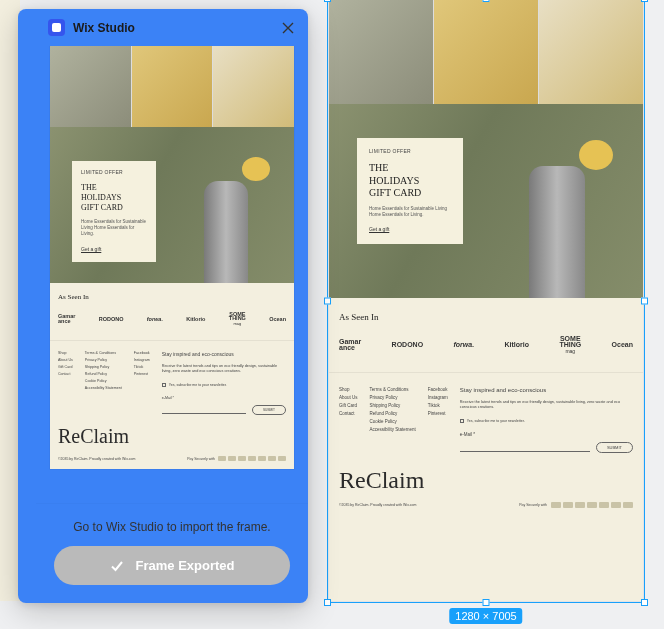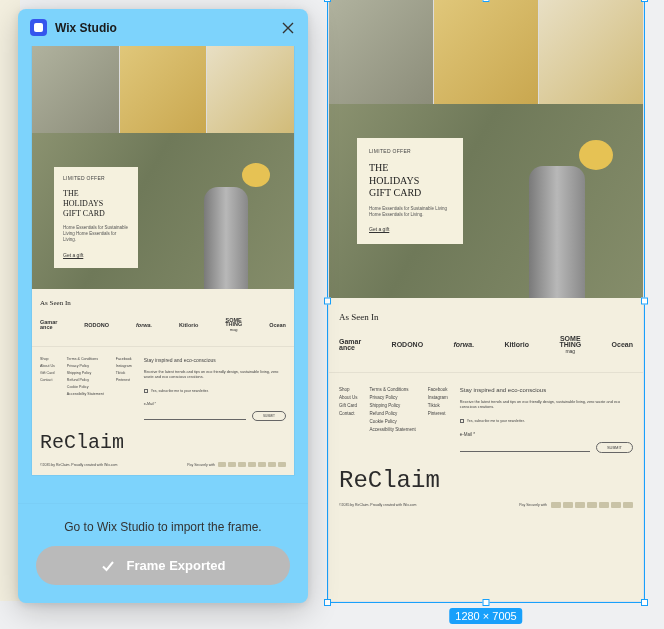--- a/index.html
+++ b/index.html
@@ -163,38 +163,39 @@
     .footer-col { display: flex; flex-direction: column; gap: 3px; }
     .footer-col.wide { flex: 1.6; }
     .footer-news-title { font-size: 6px; margin-bottom: 4px; }
     .footer-news-desc { font-size: 3.8px; line-height: 1.4; margin-bottom: 6px; }
     .footer-check { display: flex; align-items: center; gap: 3px; font-size: 3.5px; margin-bottom: 6px; }
     .footer-check .box { width: 4px; height: 4px; border: 0.5px solid #666; }
     .footer-email-row { display: flex; align-items: center; gap: 6px; }
     .footer-email { flex: 1; border-bottom: 0.5px solid #666; height: 8px; }
     .footer-submit { border: 0.5px solid #666; border-radius: 8px; padding: 2px 10px; font-size: 4px; }
     
-    .reclaim-logo { font-size: 24px; font-family: Liberation Mono, monospace; color: #2b2b2b; margin-top: 14px; margin-bottom: 8px; }
+    .reclaim-logo { font-size: 24px; font-family: Liberation Serif, serif; color: #2b2b2b; margin-top: 14px; margin-bottom: 8px; }
     .footer-bottom { display: flex; justify-content: space-between; align-items: center; font-size: 3.5px; }
     .pay-icons { display: flex; gap: 2px; }
     .pay-icons i { width: 10px; height: 6px; background: #c9c3a7; border-radius: 1px; }
     
     
     .modal {
       position: absolute;
       left: 18px;
       top: 9px;
       width: 290px;
       height: 594px;
-      background: #7dd3fc;
+      background: #3b82f6;
       border-radius: 8px;
       box-shadow: 0 8px 32px rgba(0,0,0,0.2), 0 2px 8px rgba(0,0,0,0.1);
       display: flex;
       flex-direction: column;
       overflow: hidden;
+      padding-left: 18px;
     }
     .modal-header {
       display: flex;
       align-items: center;
       padding: 10px 12px;
       gap: 8px;
     }
     .wix-icon {
       width: 17px;
       height: 17px;

